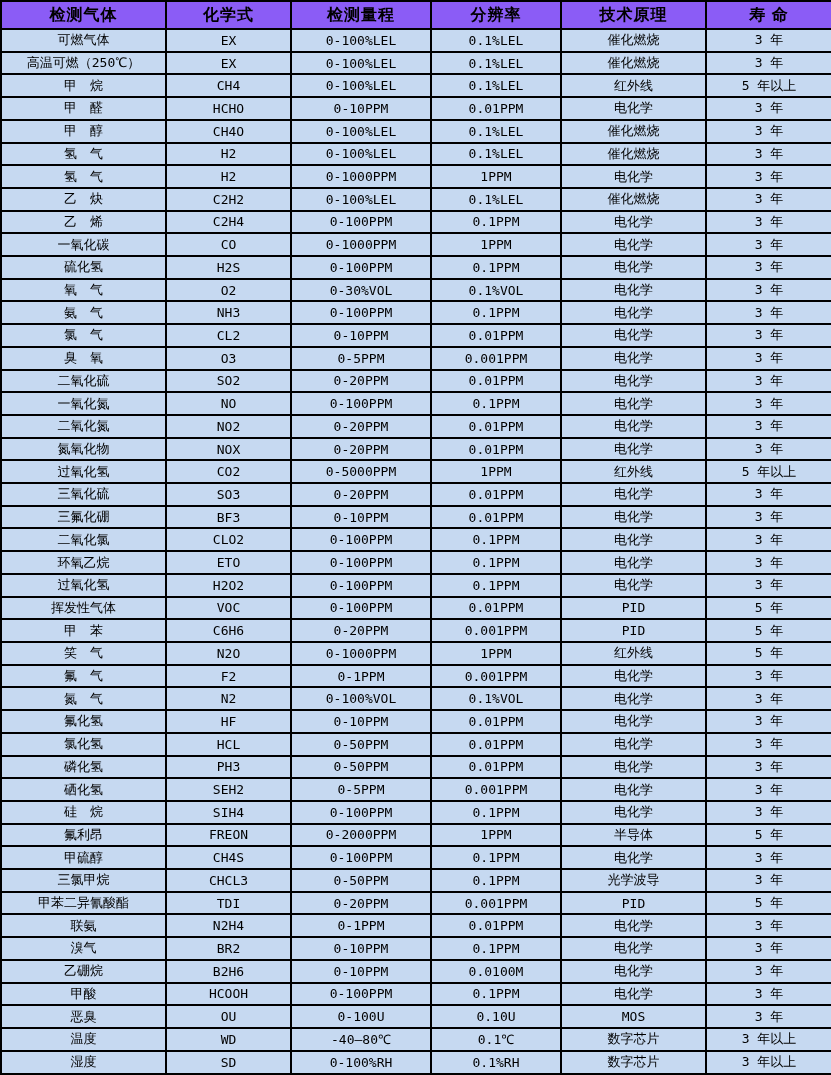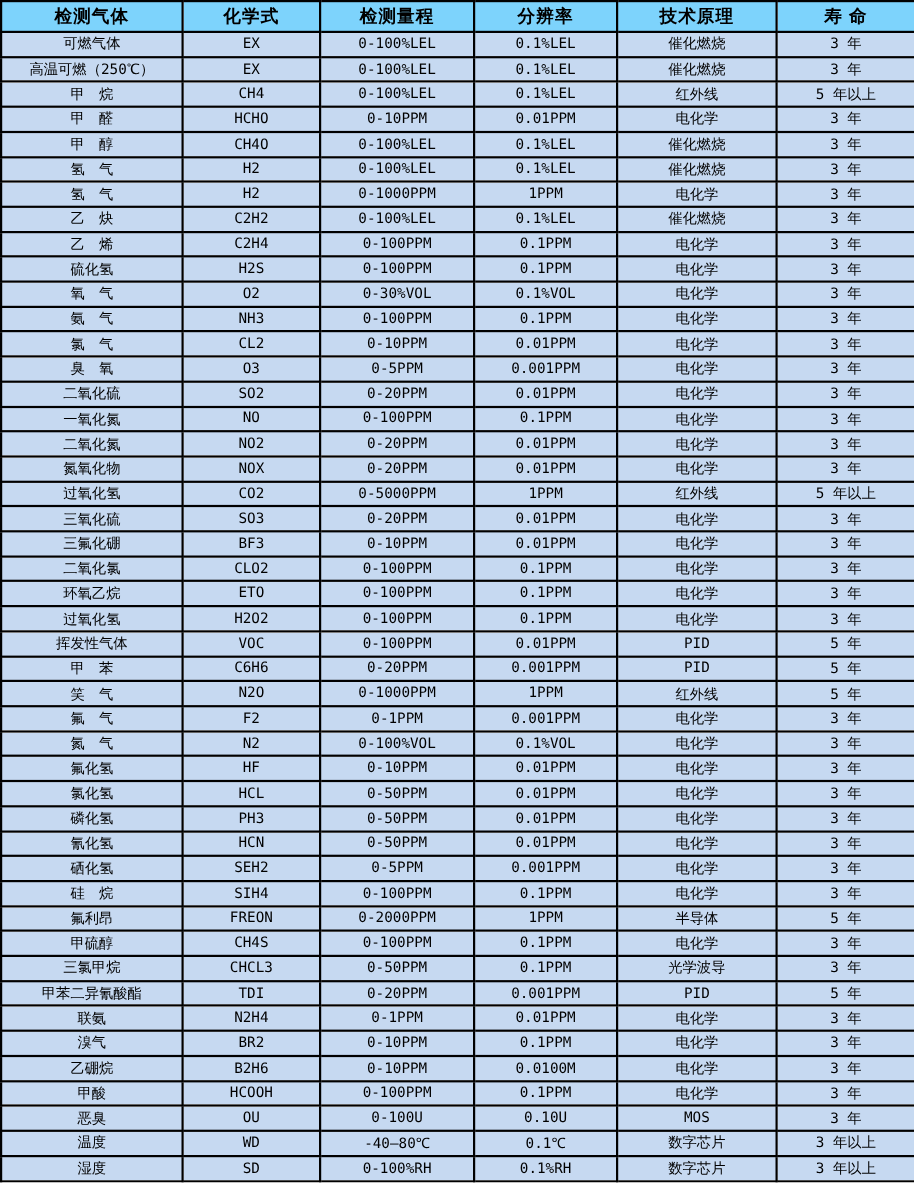--- a/index.html
+++ b/index.html
@@ -22,21 +22,21 @@
   table.spec th, table.spec td {
     border: 2px solid #000000;
     text-align: center;
     vertical-align: middle;
     padding: 0;
     overflow: hidden;
     white-space: nowrap;
     color: #000000;
   }
   table.spec th {
-    background: #7dd3fc;
+    background: #8b5cf6;
     font-family: "Liberation Sans", sans-serif;
     font-weight: bold;
     font-size: 16px;
     height: 26px;
     letter-spacing: 1px;
   }
   table.spec td {
     background: #C6D9F1;
     font-family: "DejaVu Sans Mono", "Liberation Mono", monospace;
     font-size: 13px;
@@ -132,20 +132,28 @@
       </tr>
       <tr>
         <td>乙　烯</td>
         <td>C2H4</td>
         <td>0-100PPM</td>
         <td>0.1PPM</td>
         <td>电化学</td>
         <td>3 年</td>
       </tr>
       <tr>
+        <td>一氧化碳</td>
+        <td>CO</td>
+        <td>0-1000PPM</td>
+        <td>1PPM</td>
+        <td>电化学</td>
+        <td>3 年</td>
+      </tr>
+      <tr>
         <td>硫化氢</td>
         <td>H2S</td>
         <td>0-100PPM</td>
         <td>0.1PPM</td>
         <td>电化学</td>
         <td>3 年</td>
       </tr>
       <tr>
         <td>氧　气</td>
         <td>O2</td>
@@ -316,28 +324,20 @@
       </tr>
       <tr>
         <td>磷化氢</td>
         <td>PH3</td>
         <td>0-50PPM</td>
         <td>0.01PPM</td>
         <td>电化学</td>
         <td>3 年</td>
       </tr>
       <tr>
-        <td>氰化氢</td>
-        <td>HCN</td>
-        <td>0-50PPM</td>
-        <td>0.01PPM</td>
-        <td>电化学</td>
-        <td>3 年</td>
-      </tr>
-      <tr>
         <td>硒化氢</td>
         <td>SEH2</td>
         <td>0-5PPM</td>
         <td>0.001PPM</td>
         <td>电化学</td>
         <td>3 年</td>
       </tr>
       <tr>
         <td>硅　烷</td>
         <td>SIH4</td>

